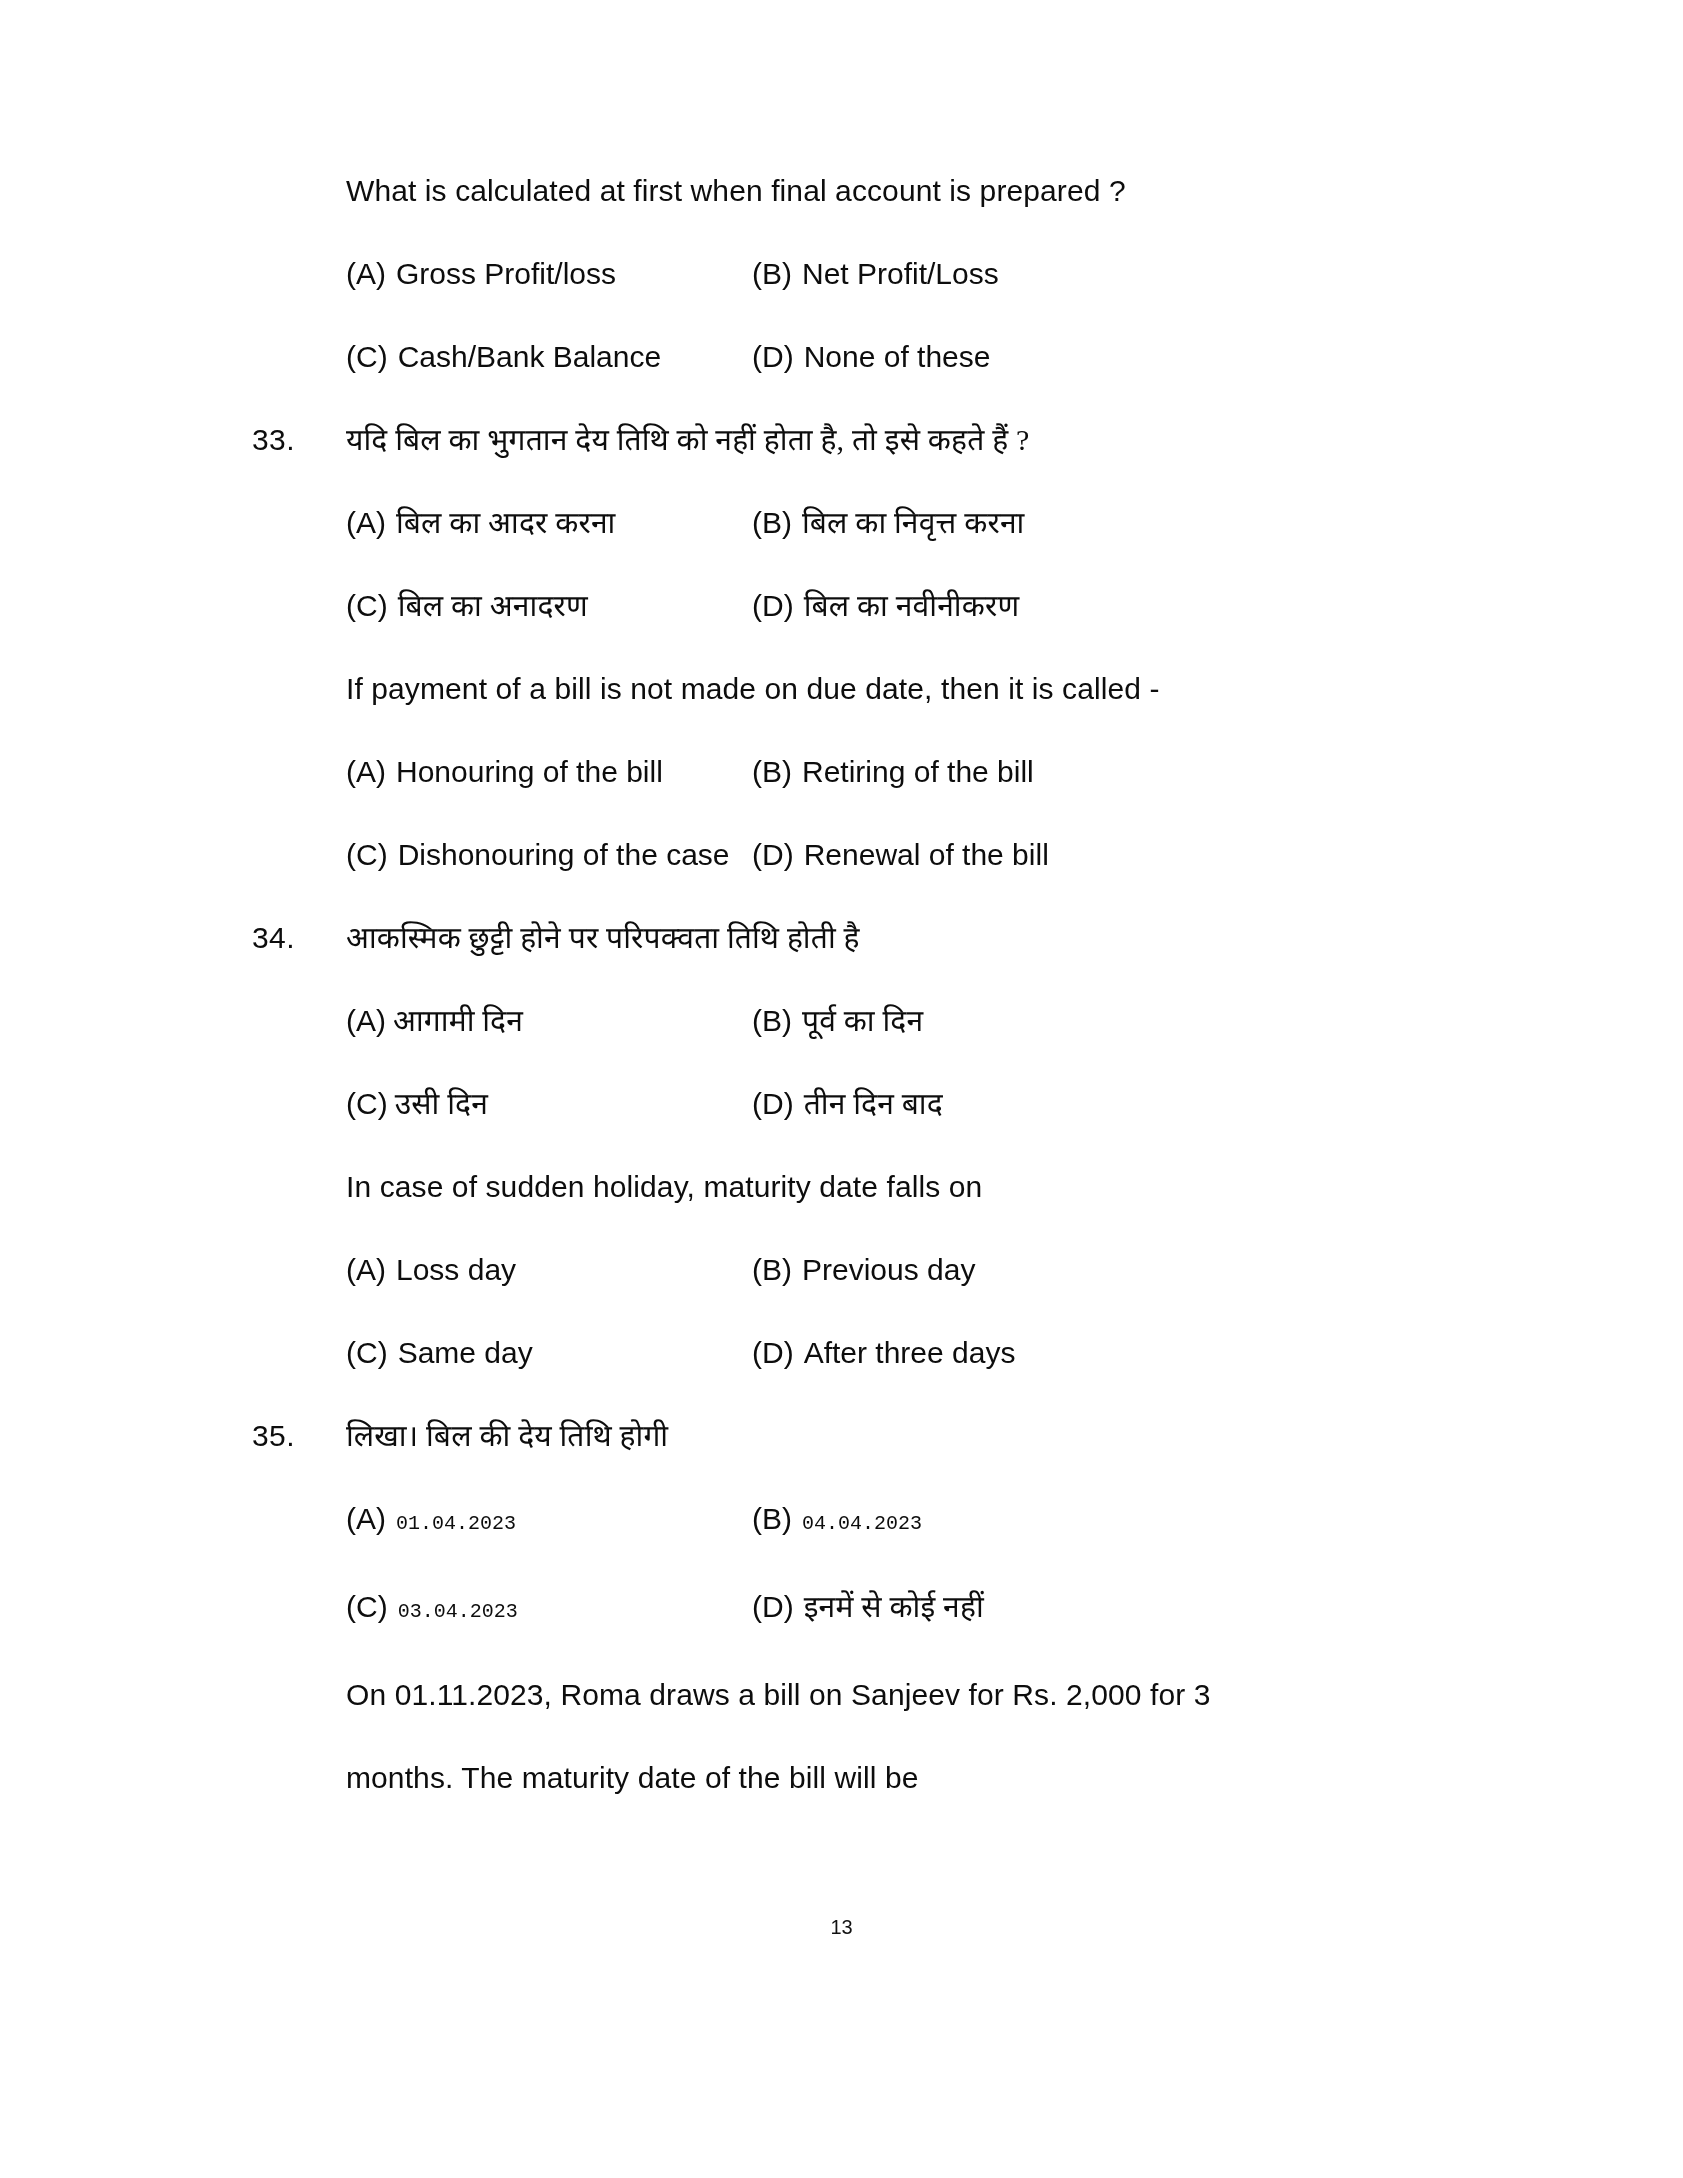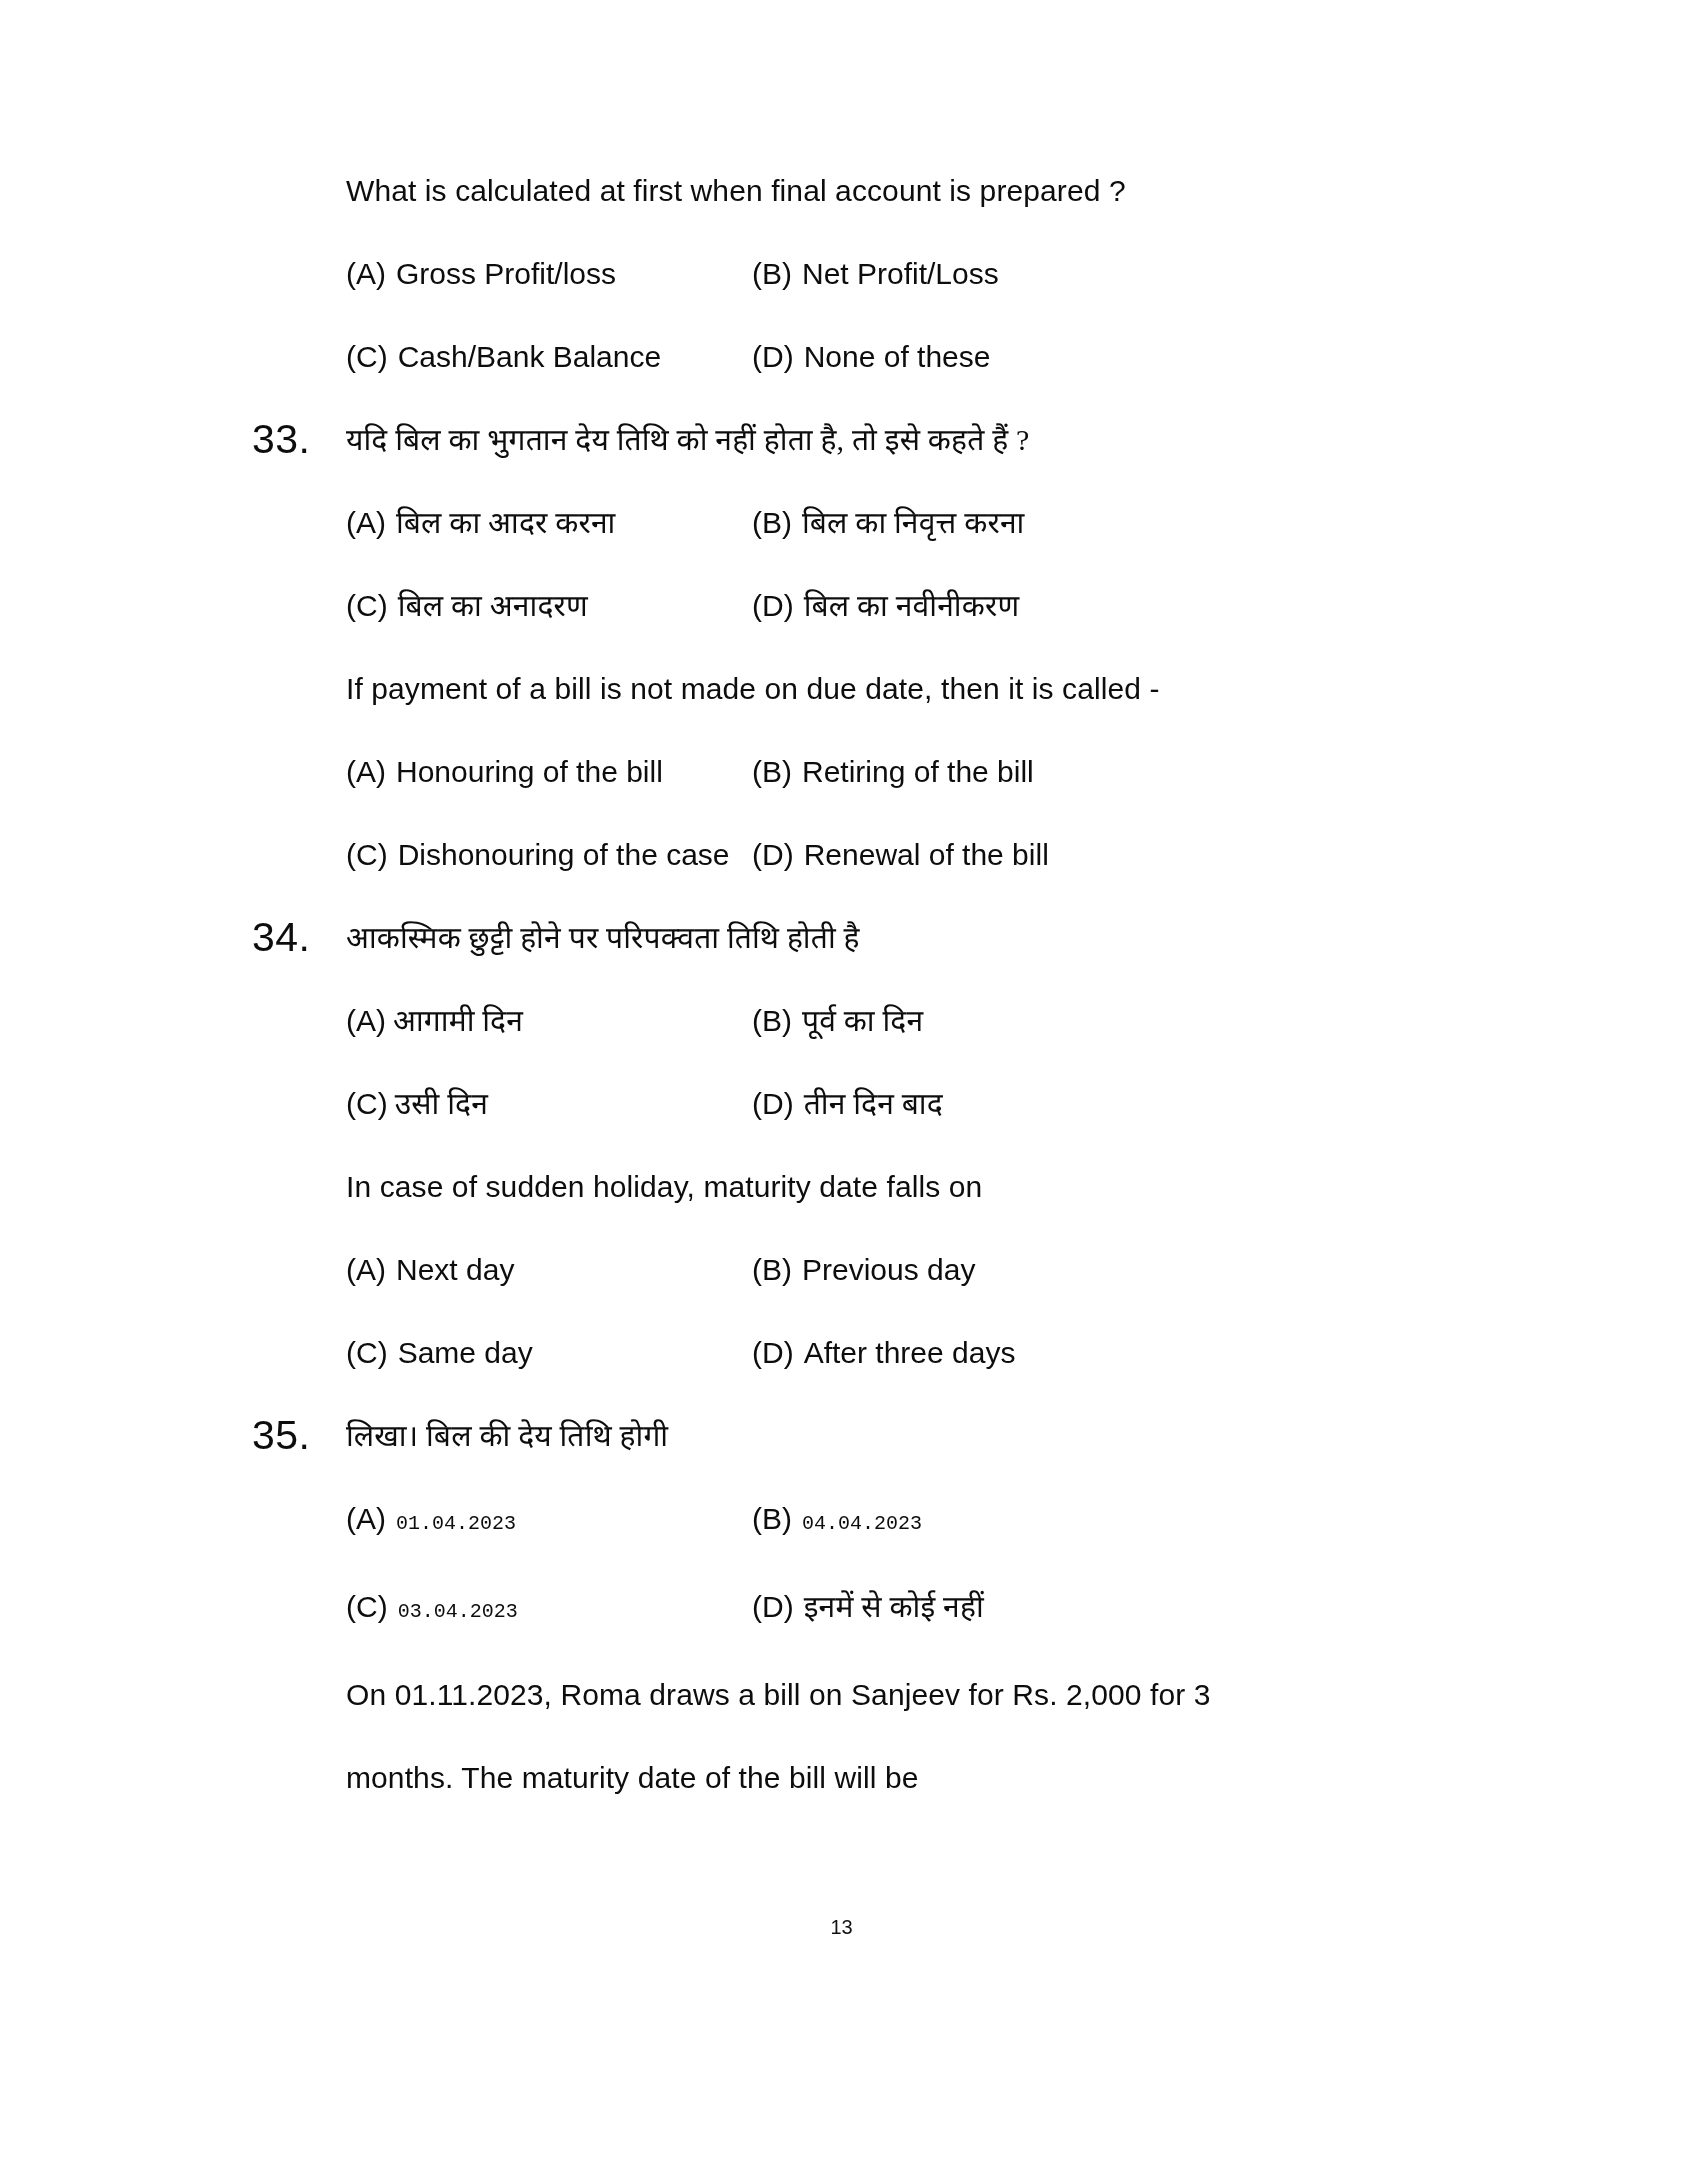--- a/index.html
+++ b/index.html
@@ -29,21 +29,21 @@
   }
 
   .qrow {
     display: flex;
     align-items: flex-start;
     margin-bottom: 0;
   }
   .qnum {
     width: 94px;
     flex: 0 0 94px;
-    font-size: 41px;
+    font-size: 30px;
     line-height: 83px;
     letter-spacing: 0.4px;
   }
   .qbody {
     flex: 1 1 auto;
   }
 
   
   .stem {
     font-size: 30px;
@@ -196,21 +196,21 @@
           </div>
           <div class="opt colB">
             <span class="opt-tag">(D)</span>
             <span class="opt-txt hindi-txt hi">तीन दिन बाद</span>
           </div>
         </div>
         <div class="stem">In case of sudden holiday, maturity date falls on</div>
         <div class="optrow">
           <div class="opt colA">
             <span class="opt-tag">(A)</span>
-            <span class="opt-txt">Next day</span>
+            <span class="opt-txt">Loss day</span>
           </div>
           <div class="opt colB">
             <span class="opt-tag">(B)</span>
             <span class="opt-txt">Previous day</span>
           </div>
         </div>
         <div class="optrow">
           <div class="opt colA">
             <span class="opt-tag">(C)</span>
             <span class="opt-txt">Same day</span>

